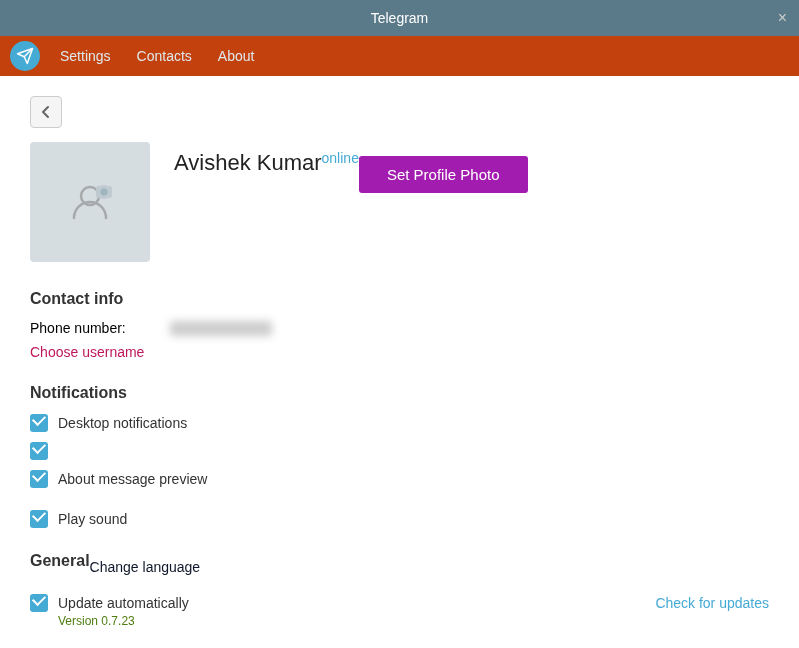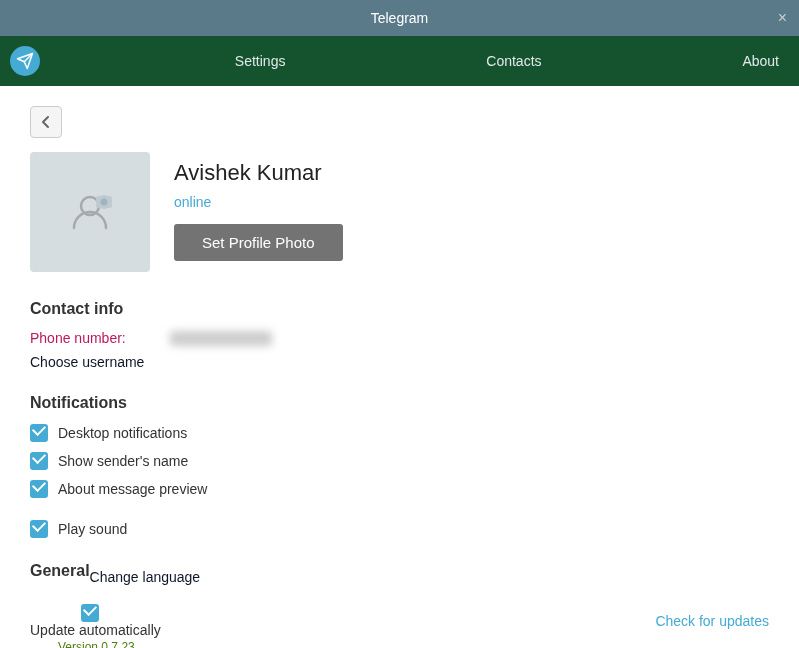--- a/index.html
+++ b/index.html
@@ -32,27 +32,26 @@
       color: #ccc;
       cursor: pointer;
       font-size: 16px;
       line-height: 1;
       background: none;
       border: none;
     }
 
     
     .menu-bar {
-      background: #14532d;
-      height: 50px;
+      background: #c2410c;
+      height: 40px;
       display: flex;
       align-items: center;
       padding: 0 10px;
       gap: 6px;
-      justify-content: space-between;
     }
     .menu-logo {
       width: 30px;
       height: 30px;
       background: #45aad4;
       border-radius: 50%;
       display: flex;
       align-items: center;
       justify-content: center;
       margin-right: 4px;
@@ -100,35 +99,34 @@
       background: #d5dde0;
       border-radius: 4px;
       display: flex;
       align-items: center;
       justify-content: center;
       flex-shrink: 0;
     }
     .avatar-box svg { opacity: 0.6; }
     .profile-info {
       display: flex;
-      flex-direction: column;
-      gap: 8px;
+      flex-direction: row;
       padding-top: 8px;
     }
     .profile-name {
       font-size: 22px;
       font-weight: 500;
       color: #222;
     }
     .profile-status {
       color: #45aad4;
       font-size: 14px;
     }
     .set-photo-btn {
-      background: #737373;
+      background: #a21caf;
       color: #fff;
       border: none;
       padding: 10px 28px;
       font-size: 15px;
       border-radius: 3px;
       cursor: pointer;
       margin-top: 6px;
     }
 
     
@@ -141,26 +139,26 @@
     .contact-info {
       margin-bottom: 24px;
     }
     .info-row {
       display: flex;
       align-items: center;
       margin-bottom: 8px;
       font-size: 14px;
     }
     .info-label {
-      color: #be185d;
+      color: #000000;
       width: 140px;
       flex-shrink: 0;
     }
     .info-link {
-      color: #0f172a;
+      color: #be185d;
       cursor: pointer;
       text-decoration: none;
     }
 
     
     .phone-blurred {
       display: inline-block;
       background: #ccc;
       color: transparent;
       border-radius: 3px;
@@ -306,41 +304,40 @@
   </div>
 
   <div class="notifications-section">
     <div class="section-title">Notifications</div>
     <label class="checkbox-row">
       <input type="checkbox" checked="" style="">
       <span>Desktop notifications</span>
     </label>
     <label class="checkbox-row">
       <input type="checkbox" checked="" style="">
-      <span>Show sender's name</span>
     </label>
     <label class="checkbox-row">
       <input type="checkbox" checked="" style="">
       <span>About message preview</span>
     </label>
     <div style="height:6px;"></div>
     <label class="checkbox-row checkbox-gap">
       <input type="checkbox" checked="" style="">
       <span>Play sound</span>
     </label>
   </div>
 
   <div class="general-section">
     <div class="general-header">
       <div class="section-title">General</div>
       <a class="change-lang-link">Change language</a>
     </div>
     <div class="general-row">
       <div class="general-row-left">
-        <label class="checkbox-row" style="margin-bottom:0;flex-direction:column;">
+        <label class="checkbox-row" style="margin-bottom:0;">
           <input type="checkbox" checked="" style="">
           <span>Update automatically</span>
         </label>
       </div>
       <a class="check-updates-link">Check for updates</a>
     </div>
     <div class="version-text">Version 0.7.23</div>
   </div>
 
 </div>

